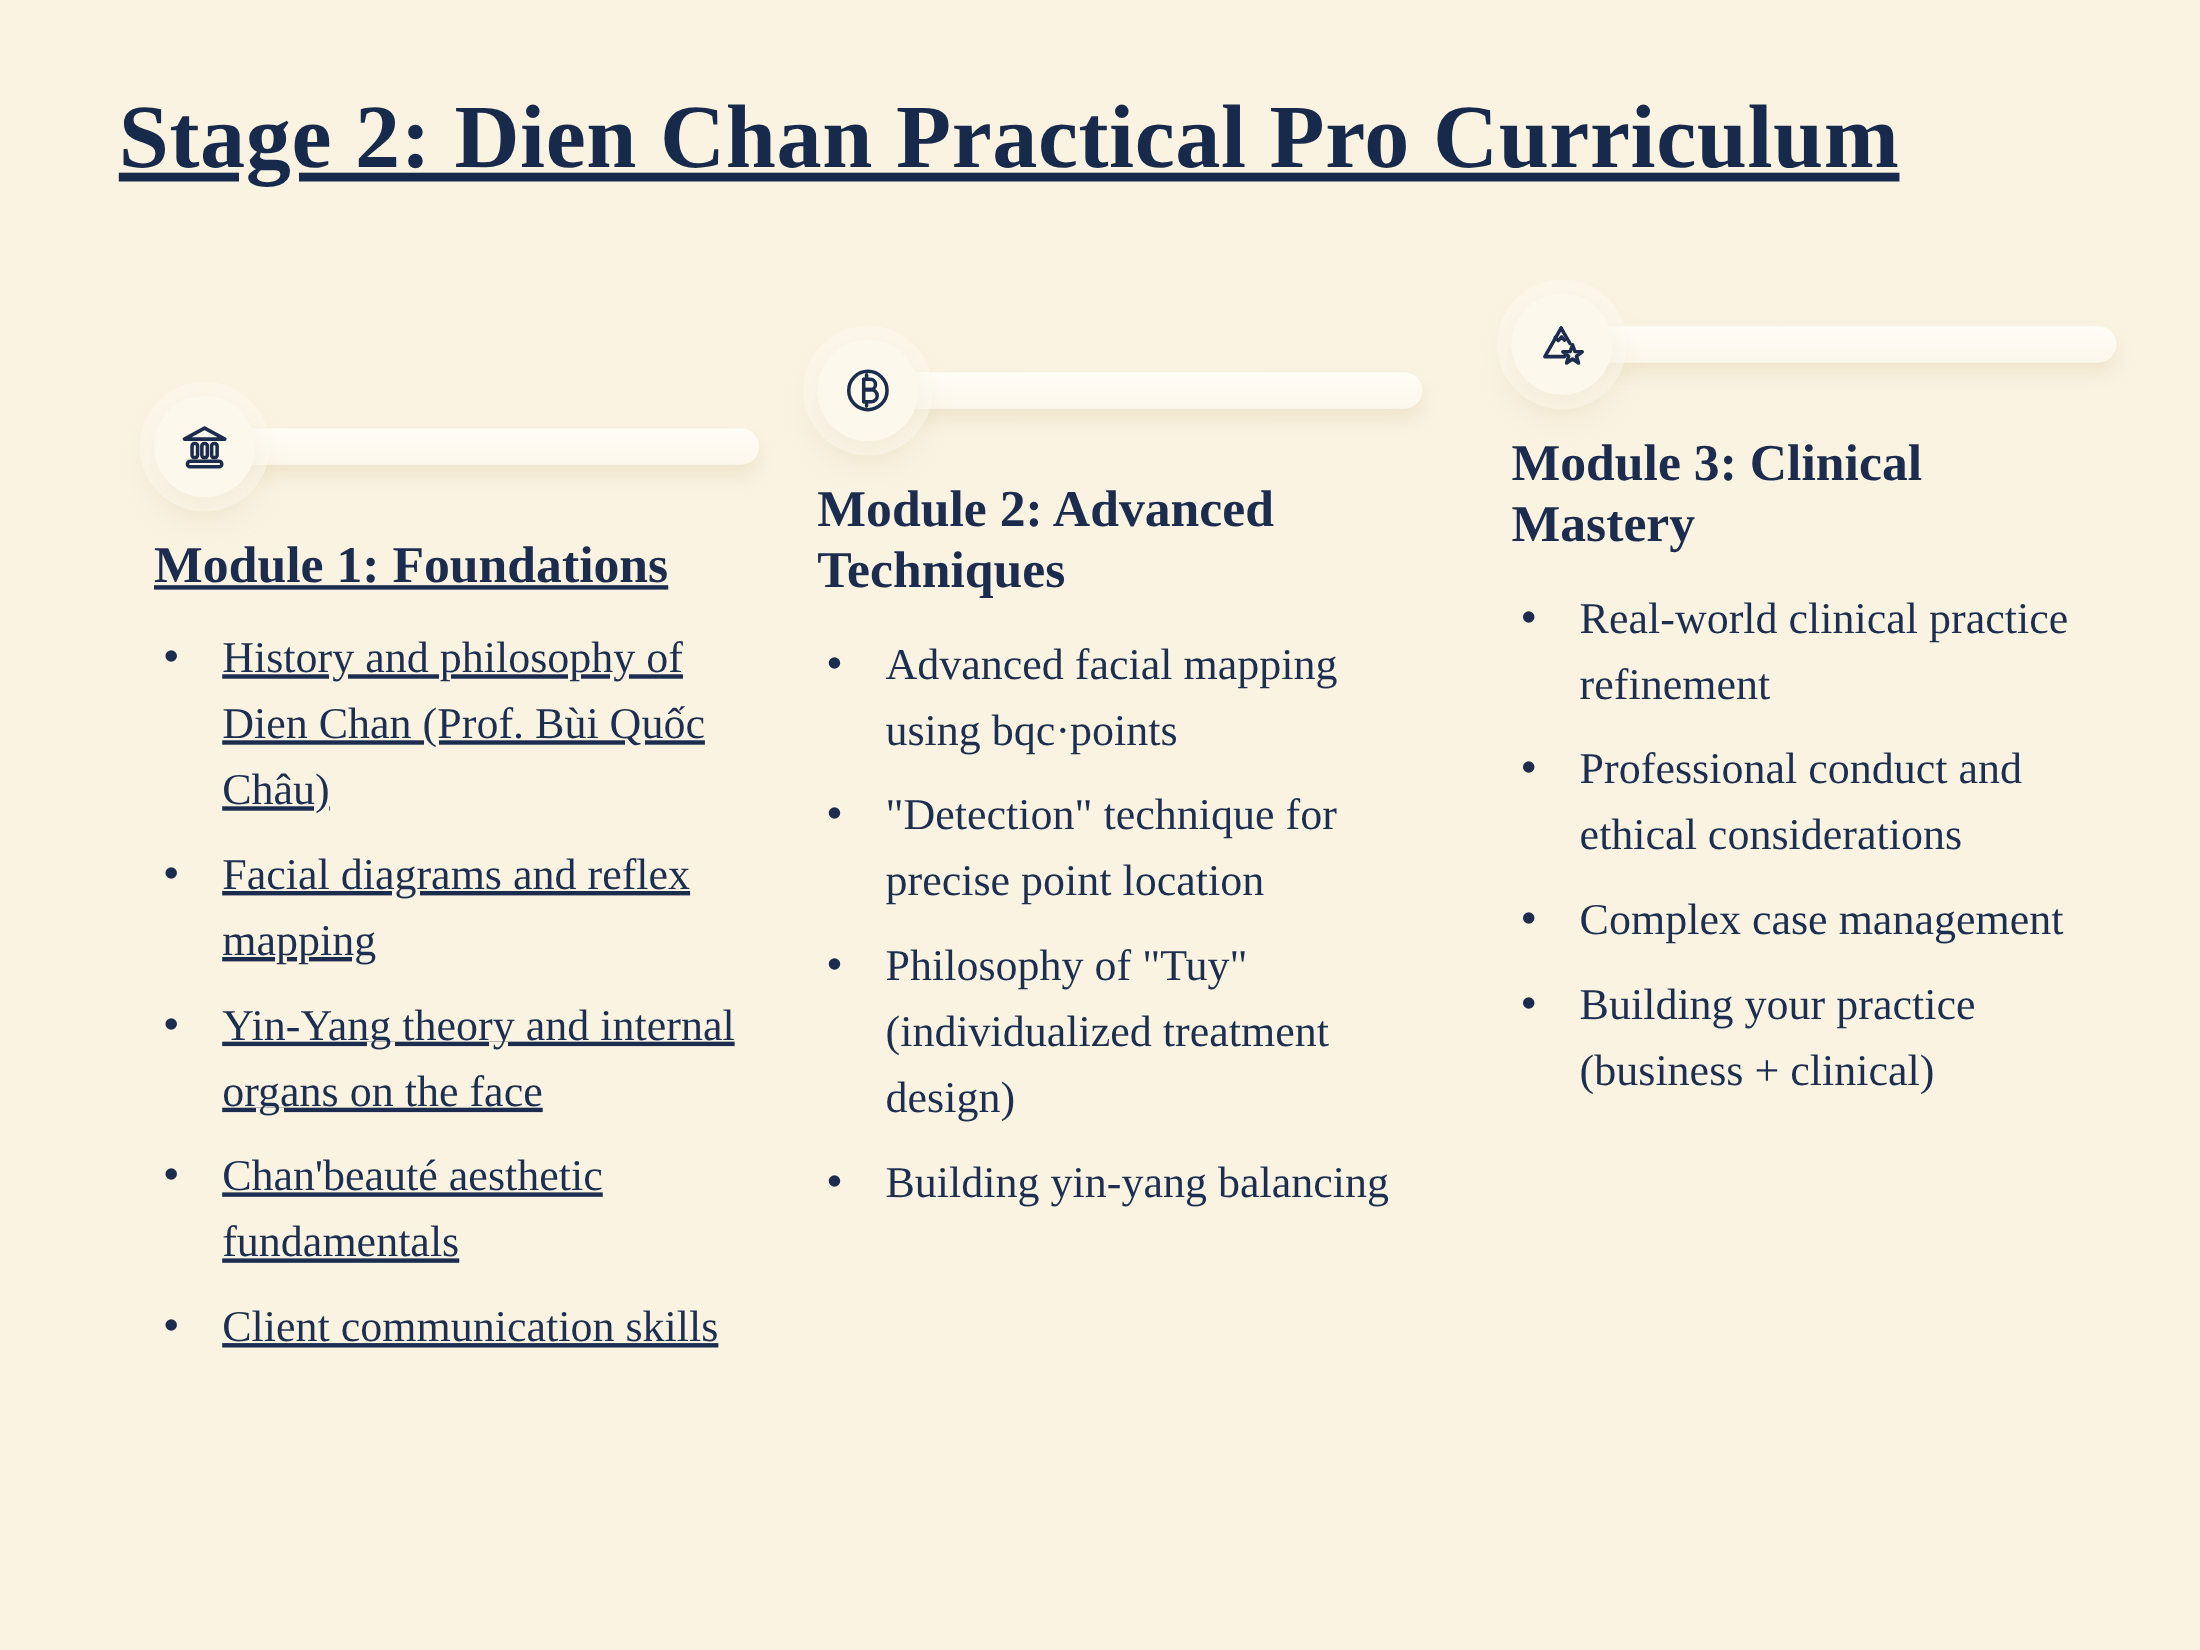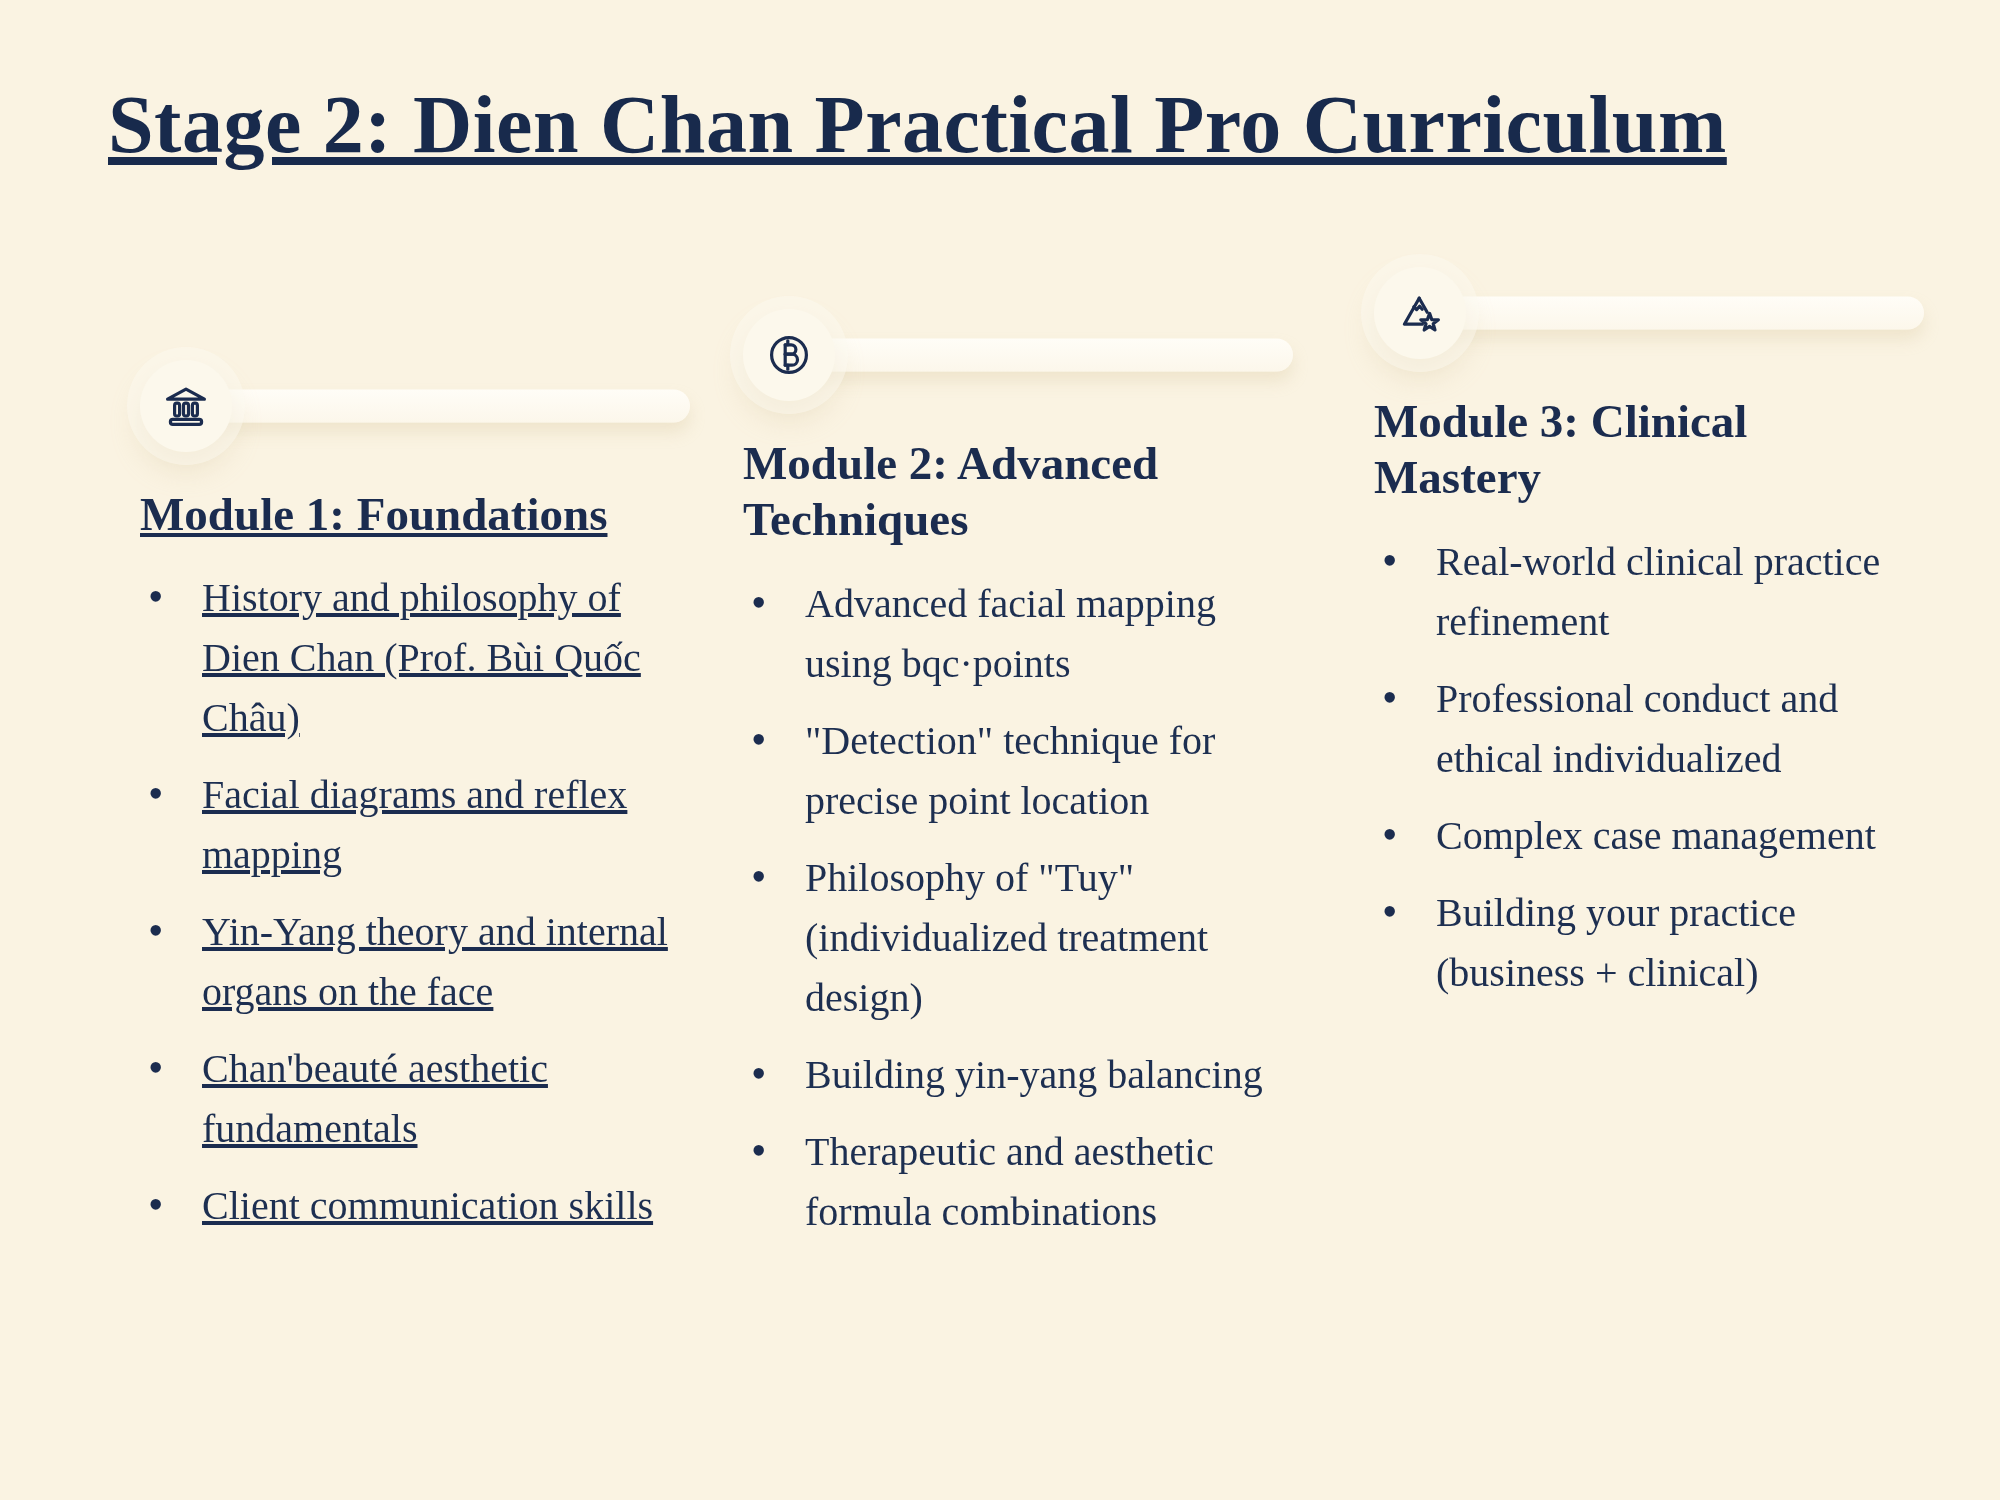--- a/index.html
+++ b/index.html
@@ -104,38 +104,37 @@
         </svg>
       </span>
     </div>
   </div>
   <h2 class="module-heading">Module 2: Advanced Techniques</h2>
   <ul class="bullet-list">
     <li>Advanced facial mapping using bqc·points</li>
     <li>"Detection" technique for precise point location</li>
     <li>Philosophy of "Tuy" (individualized treatment design)</li>
     <li>Building yin-yang balancing</li>
-    <li>Therapeutic and aesthetic formula combinations</li>
   </ul>
 </section>
 
 <section class="module-col col-3">
   <div class="icon-row">
     <div class="progress-bar"></div>
     <div class="icon-circle">
       <span>
         <svg viewBox="0 0 24 24">
           <path class="icon-stroke" d="M11.6 4.6 L4.2 17.6 L13.2 17.6"></path>
           <path class="icon-stroke" d="M11.6 4.6 L15.6 11.6"></path>
           <path class="icon-stroke" d="M8.9 8.9 L10.3 10.3 L11.8 8.6 L13.1 10.1"></path>
           <path class="icon-fill-bg" d="M16.8 12.2 L17.9 15.3 L21.2 15.4 L18.6 17.4 L19.5 20.5 L16.8 18.7 L14.1 20.5 L15.0 17.4 L12.4 15.4 L15.7 15.3 Z"></path>
         </svg>
       </span>
     </div>
   </div>
   <h2 class="module-heading">Module 3: Clinical Mastery</h2>
   <ul class="bullet-list">
     <li>Real-world clinical practice refinement</li>
-    <li>Professional conduct and ethical individualized</li>
+    <li>Professional conduct and ethical considerations</li>
     <li>Complex case management</li>
     <li>Building your practice (business + clinical)</li>
   </ul>
 </section>
 
 </body></html>

